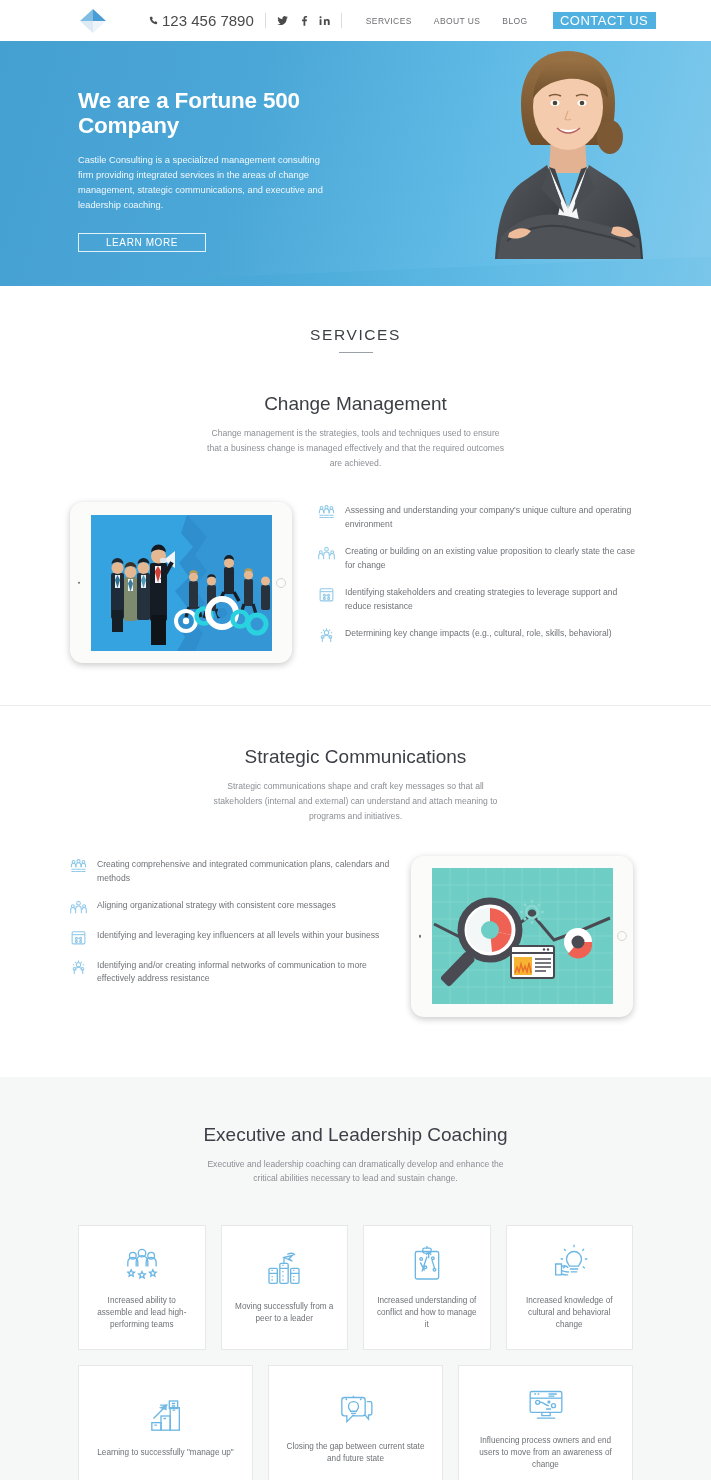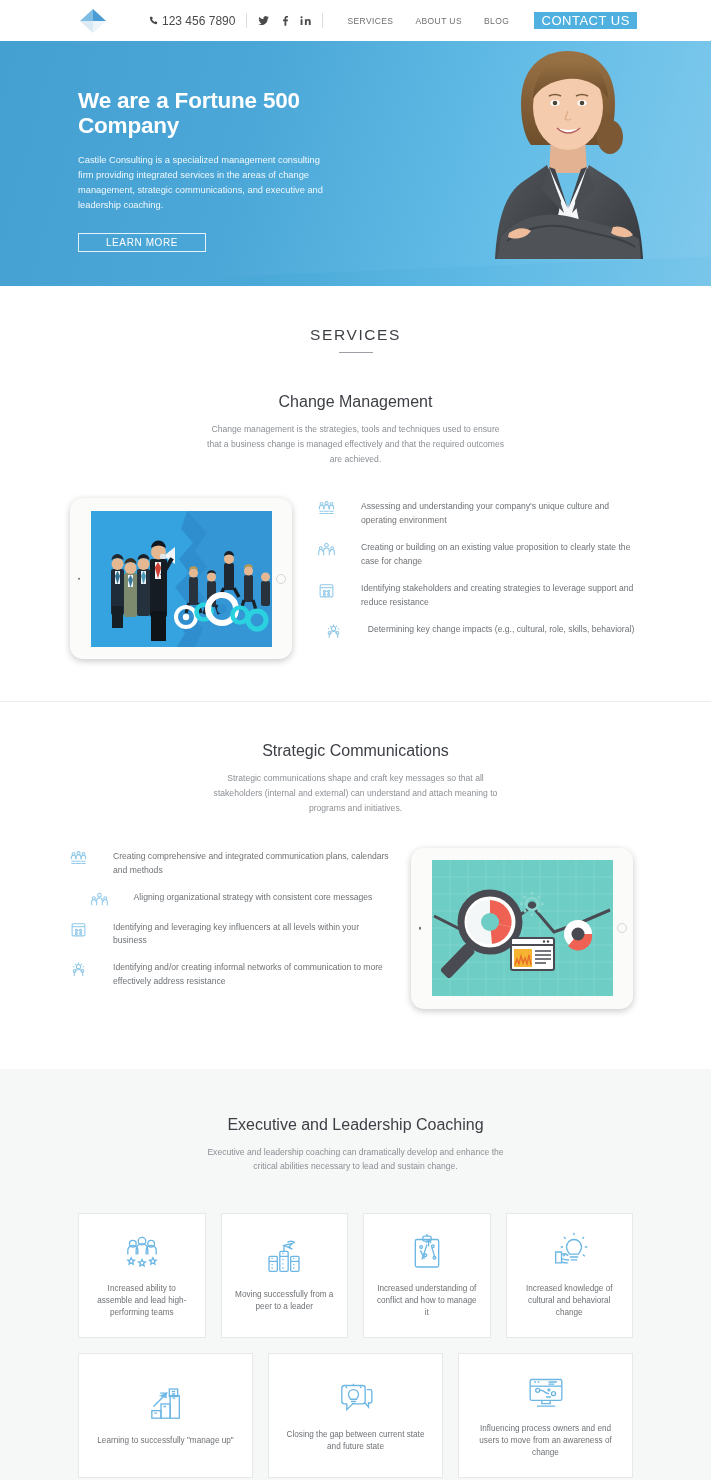--- a/index.html
+++ b/index.html
@@ -21,21 +21,21 @@
     position: relative;
     z-index: 20;
   }
   .logo { display: flex; align-items: center; gap: 3px; }
   .logo-mark { width: 34px; height: 30px; display: block; }
 
   .phone {
     display: flex; align-items: center; gap: 4px;
     margin-left: 39px;
     color: #4a4a4a;
-    font-size: 12px;
+    font-size: 15px;
     white-space: nowrap;
   }
   .phone-icon { width: 9px; height: 9px; display: block; }
 
   .divider-v {
     width: 1px; height: 15px; background: #dcdcdc;
     margin: 0 11px;
   }
   .socials { display: flex; align-items: center; gap: 10px; }
   .social-icon { width: 11px; height: 11px; display: block; }
@@ -124,21 +124,21 @@
     font-weight: normal;
     padding-top: 40px;
   }
   .title-rule {
     width: 34px; height: 1px; background: #9aa0a6;
     margin: 8px auto 0;
   }
 
   .svc-heading {
     text-align: center;
-    font-size: 16px;
+    font-size: 19px;
     color: #3c3f45;
     font-weight: normal;
     margin-top: 40px;
   }
   .svc-sub {
     text-align: center;
     font-size: 8.6px;
     color: #8b8f94;
     line-height: 1.72;
     max-width: 302px;
@@ -174,23 +174,22 @@
     width: 2.6px; height: 2.6px; border-radius: 50%; background: #6d6f71;
   }
   .tablet-home {
     position: absolute; right: 6px; top: 50%; transform: translateY(-50%);
     width: 10px; height: 10px; border-radius: 50%;
     border: 1px solid #d8d6cf;
   }
 
   .bullets { flex: 1 1 auto; padding-top: 8px; }
   .bullet {
-    display: flex; gap: 26px; margin-bottom: 13px;
+    display: flex; gap: 10px; margin-bottom: 13px;
     align-items: flex-start;
-    justify-content: center;
   }
   .bullet:last-child { margin-bottom: 0; }
   .bullet-icon { flex: 0 0 17px; width: 17px; height: 17px; margin-top: 0px; }
   .bullet-text {
     font-size: 8.6px; color: #6e7276; line-height: 1.62;
   }
 
   
   .cards-wrap { padding: 0 78px; margin-top: 39px; }
   .cards-row { display: flex; gap: 15px; margin-bottom: 15px; }

